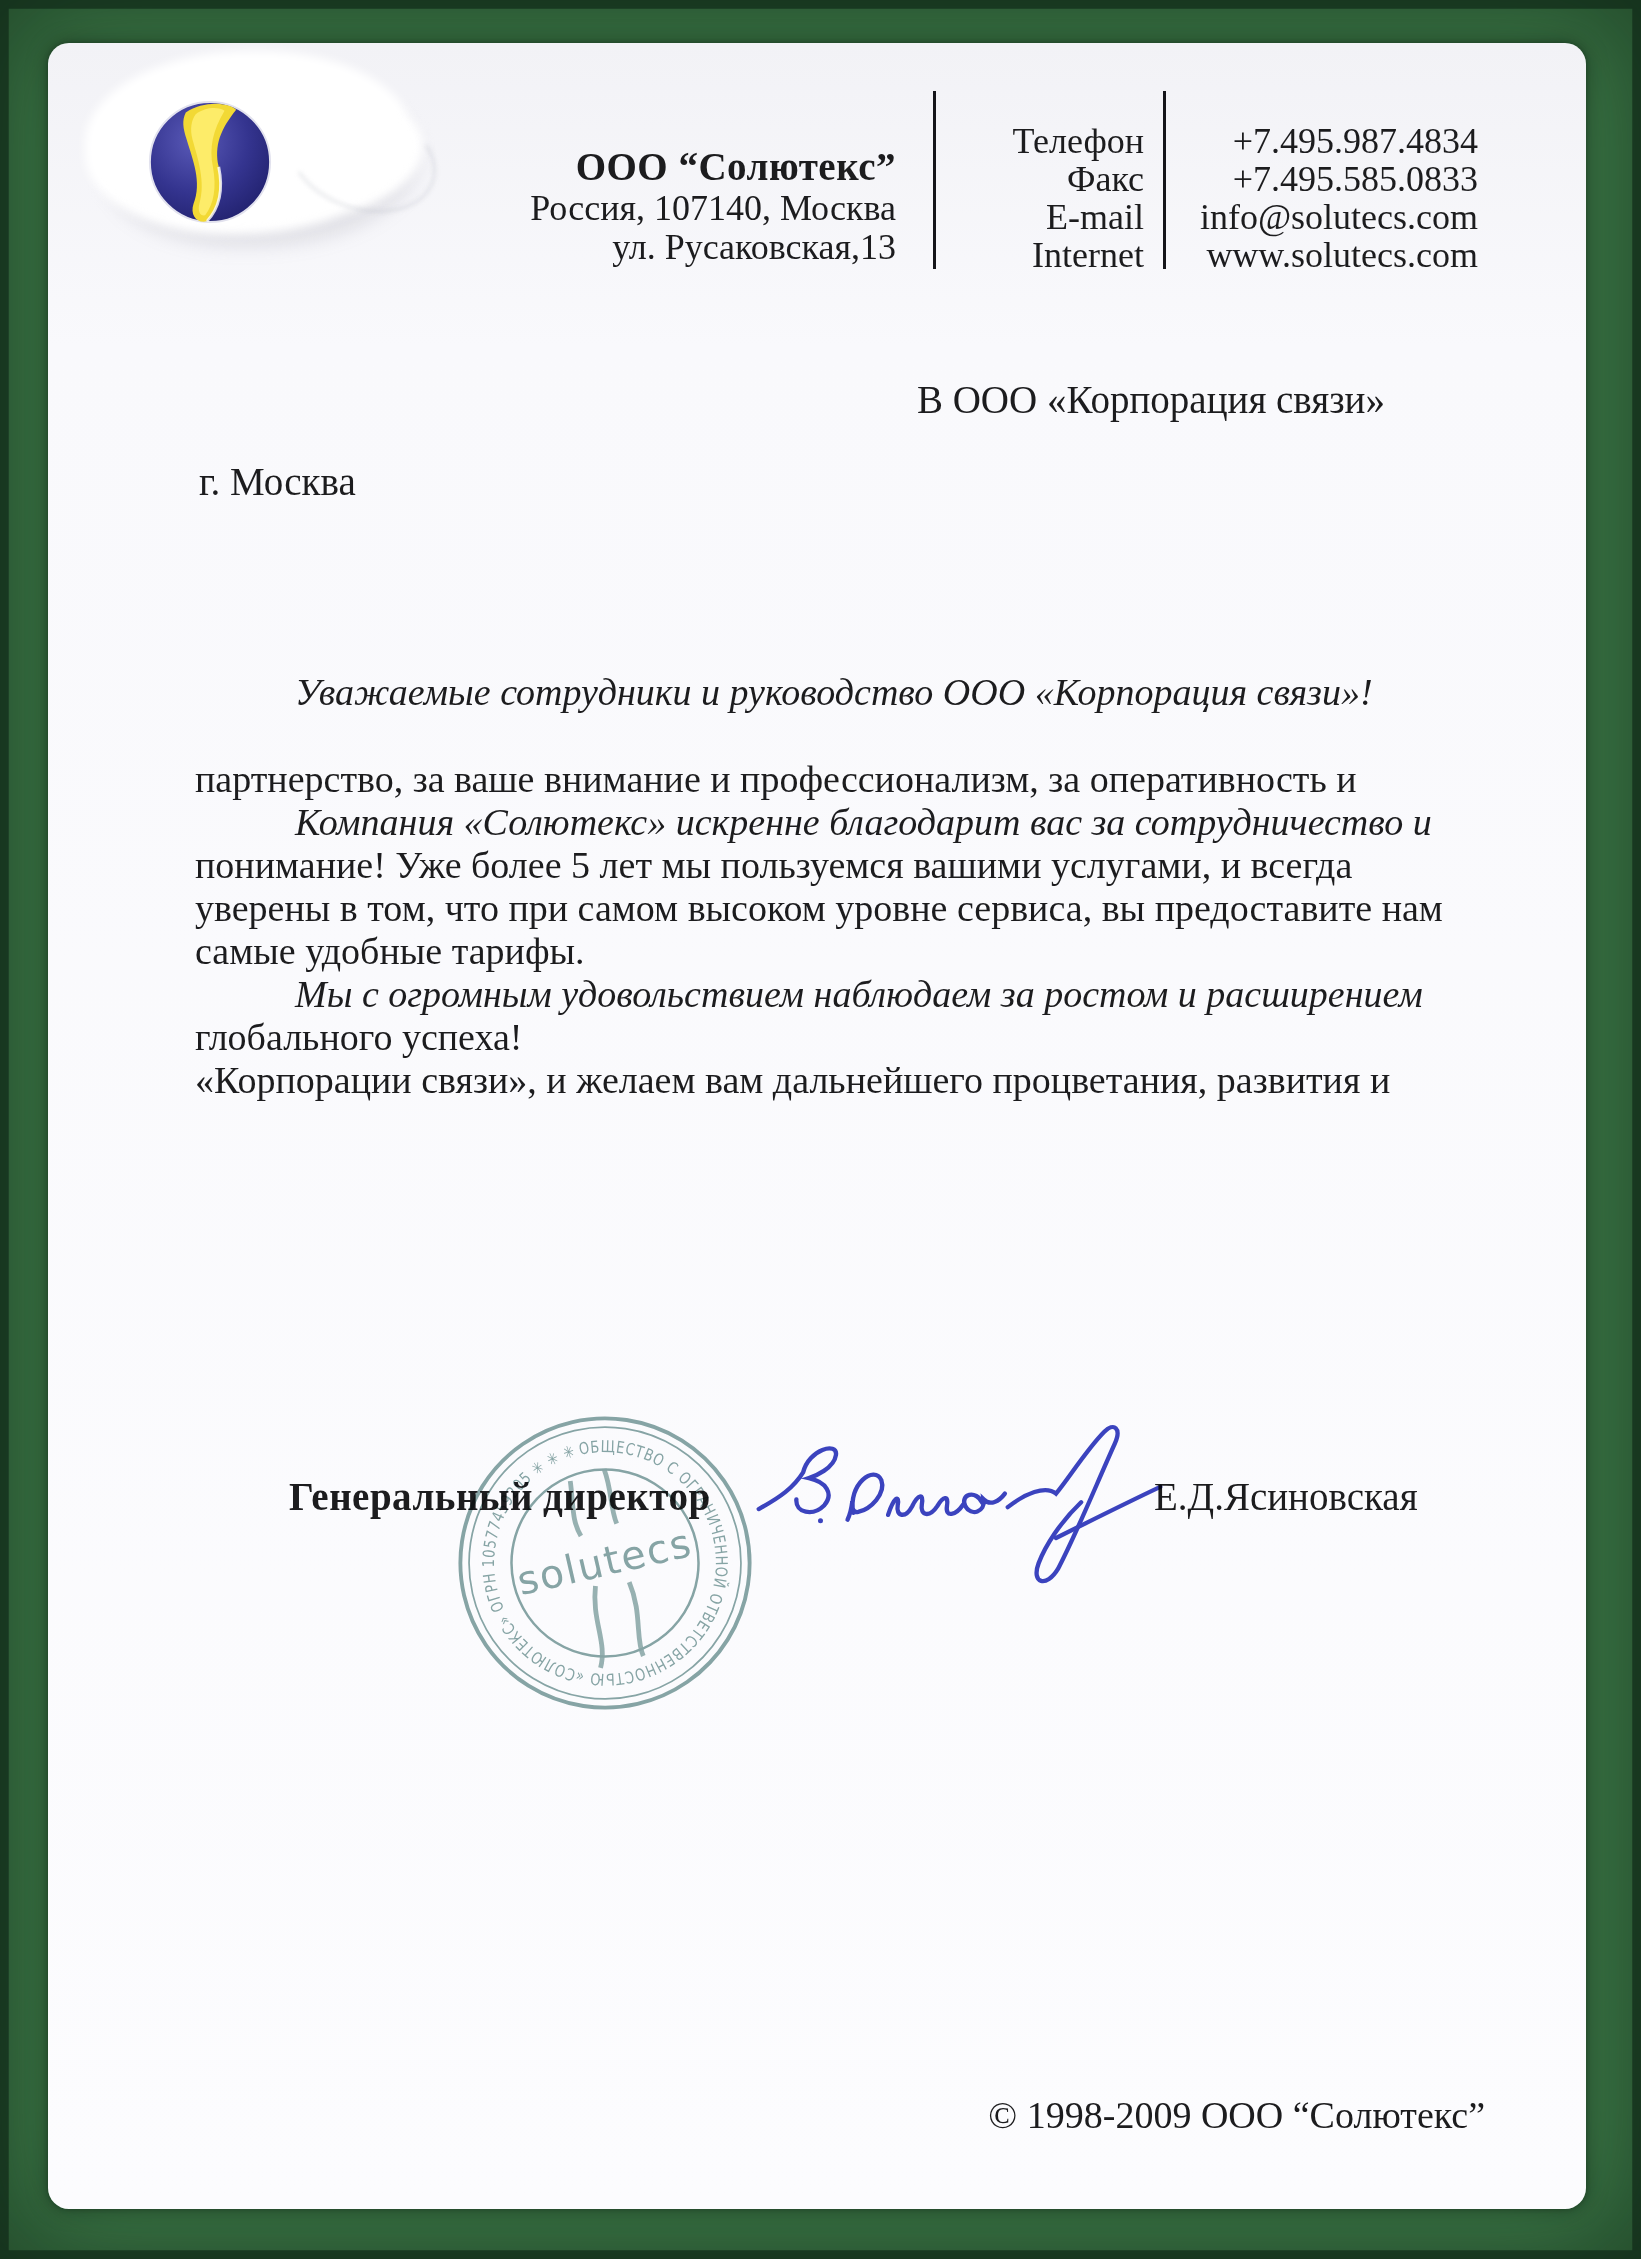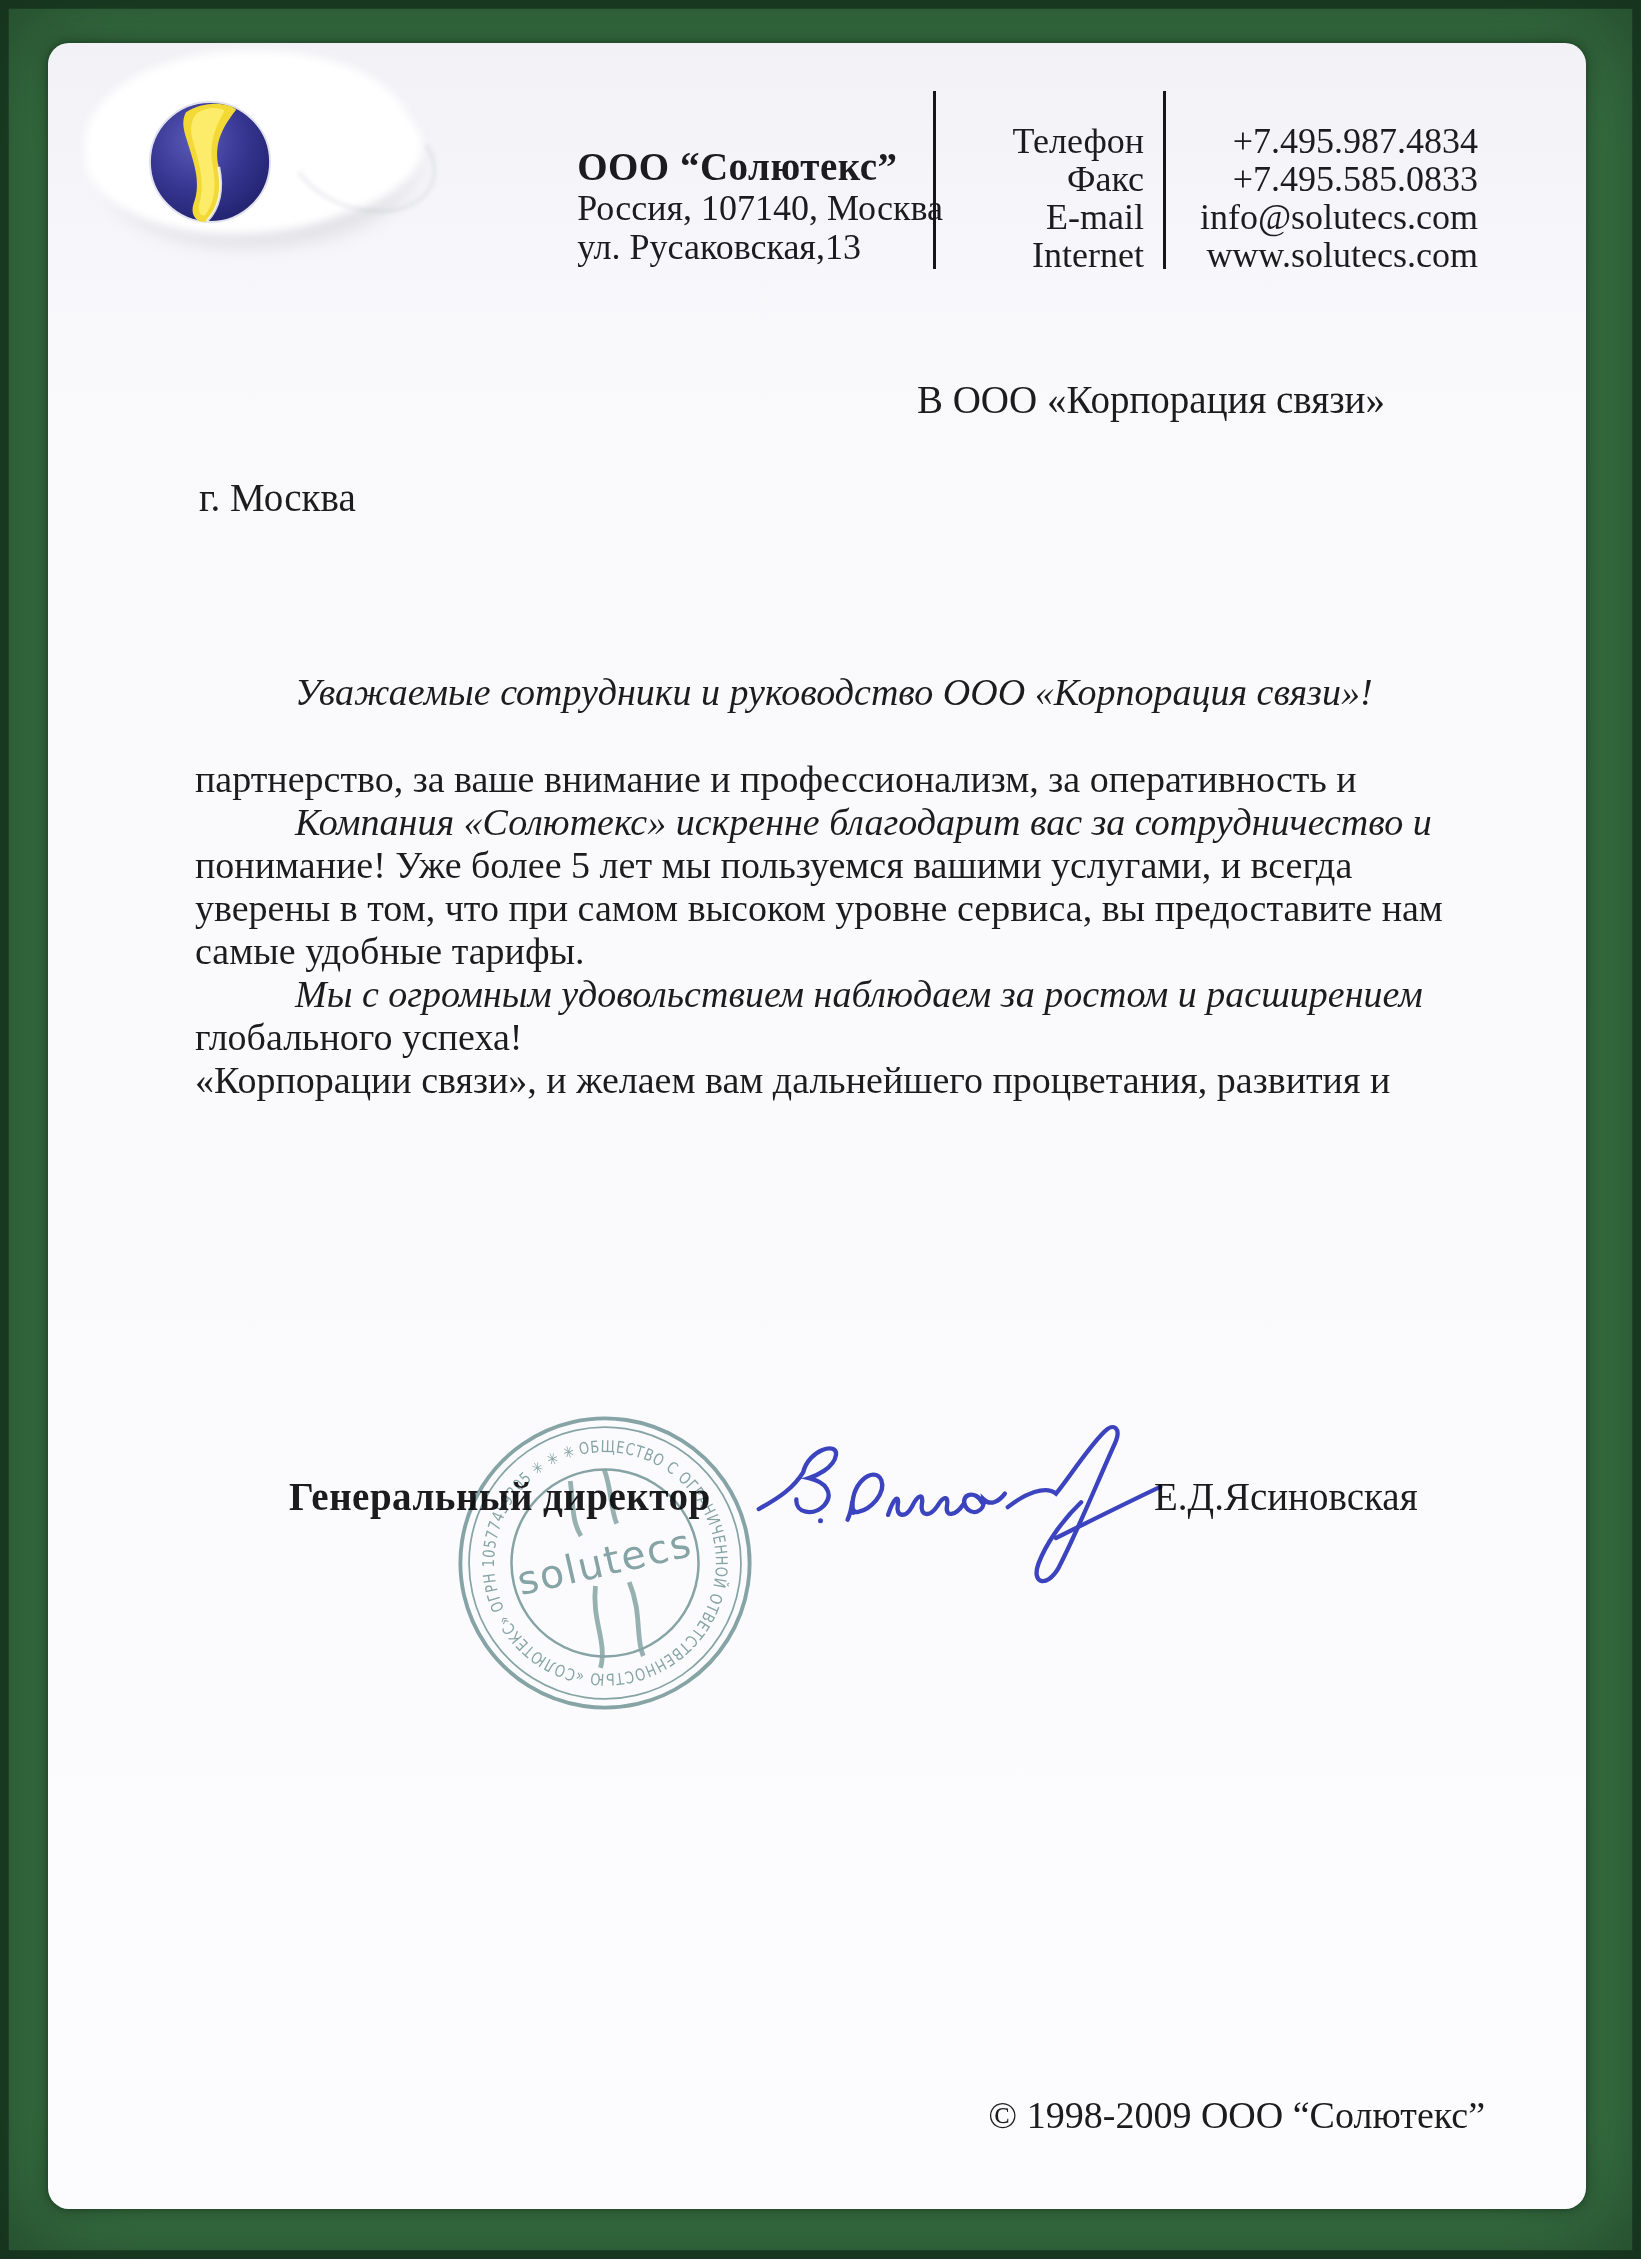--- a/index.html
+++ b/index.html
@@ -21,30 +21,30 @@
     box-shadow:0 0 21px rgba(0,0,0,.38), 0 0 4.8px rgba(0,0,0,.25);
   }
   
   .logo-blob{position:absolute;left:37px;top:7.7px;width:328px;height:183px;background:#fff;
     border-radius:52% 48% 55% 45%;filter:blur(4.8px);
     box-shadow:29px 9.7px 0 -19.3px #fff, 13.5px 21px 15.4px -7.7px rgba(125,130,145,.18);}
   .blob-arc{position:absolute;left:239px;top:64px;width:145px;height:97px;border-radius:50%;
     border:3.9px solid rgba(150,156,170,.22);border-left-color:transparent;border-top-color:transparent;
     filter:blur(1.9px);transform:rotate(18deg);}
   .logo{position:absolute;left:99px;top:56px;width:126px;height:126px;}
-  .company-block{position:absolute;right:643px;top:102px;text-align:left;line-height:39px;font-size:36px;}
+  .company-block{position:absolute;right:690px;top:102px;text-align:right;line-height:39px;font-size:36px;}
   .company-name{font-weight:bold;font-size:39px;line-height:44px;letter-spacing:0.5px;}
   .vline{position:absolute;top:48px;height:178px;width:2.9px;background:#15151a;}
   .vline1{left:885px;}
   .vline2{left:1115px;}
   .contact-labels{position:absolute;right:442px;top:79px;text-align:right;font-size:36px;line-height:38px;}
   .contact-values{position:absolute;right:108px;top:79px;text-align:right;font-size:36px;line-height:38px;}
   
   .recipient{position:absolute;right:201px;top:334px;font-size:39px;white-space:nowrap;}
-  .city{position:absolute;left:151px;top:432px;font-size:39px;}
+  .city{position:absolute;left:151px;top:416px;font-size:39px;}
   .ref-line{position:absolute;left:151px;top:489px;font-size:39px;white-space:nowrap;}
   .ref-blank{display:inline-block;width:89px;border-bottom:2.9px solid #3c4866;height:1em;
     vertical-align:baseline;margin:0 9.7px 0 1.9px;}
   
   .letter-body{position:absolute;left:147px;top:628px;width:1290px;font-size:38px;line-height:43px;}
   .line{white-space:nowrap;}
   .indent{padding-left:100px;font-style:italic;}
   .para-gap{height:44px;}
   
   .sig-title{position:absolute;left:241px;top:1431px;font-size:39px;font-weight:bold;letter-spacing:0.5px;white-space:nowrap;}

